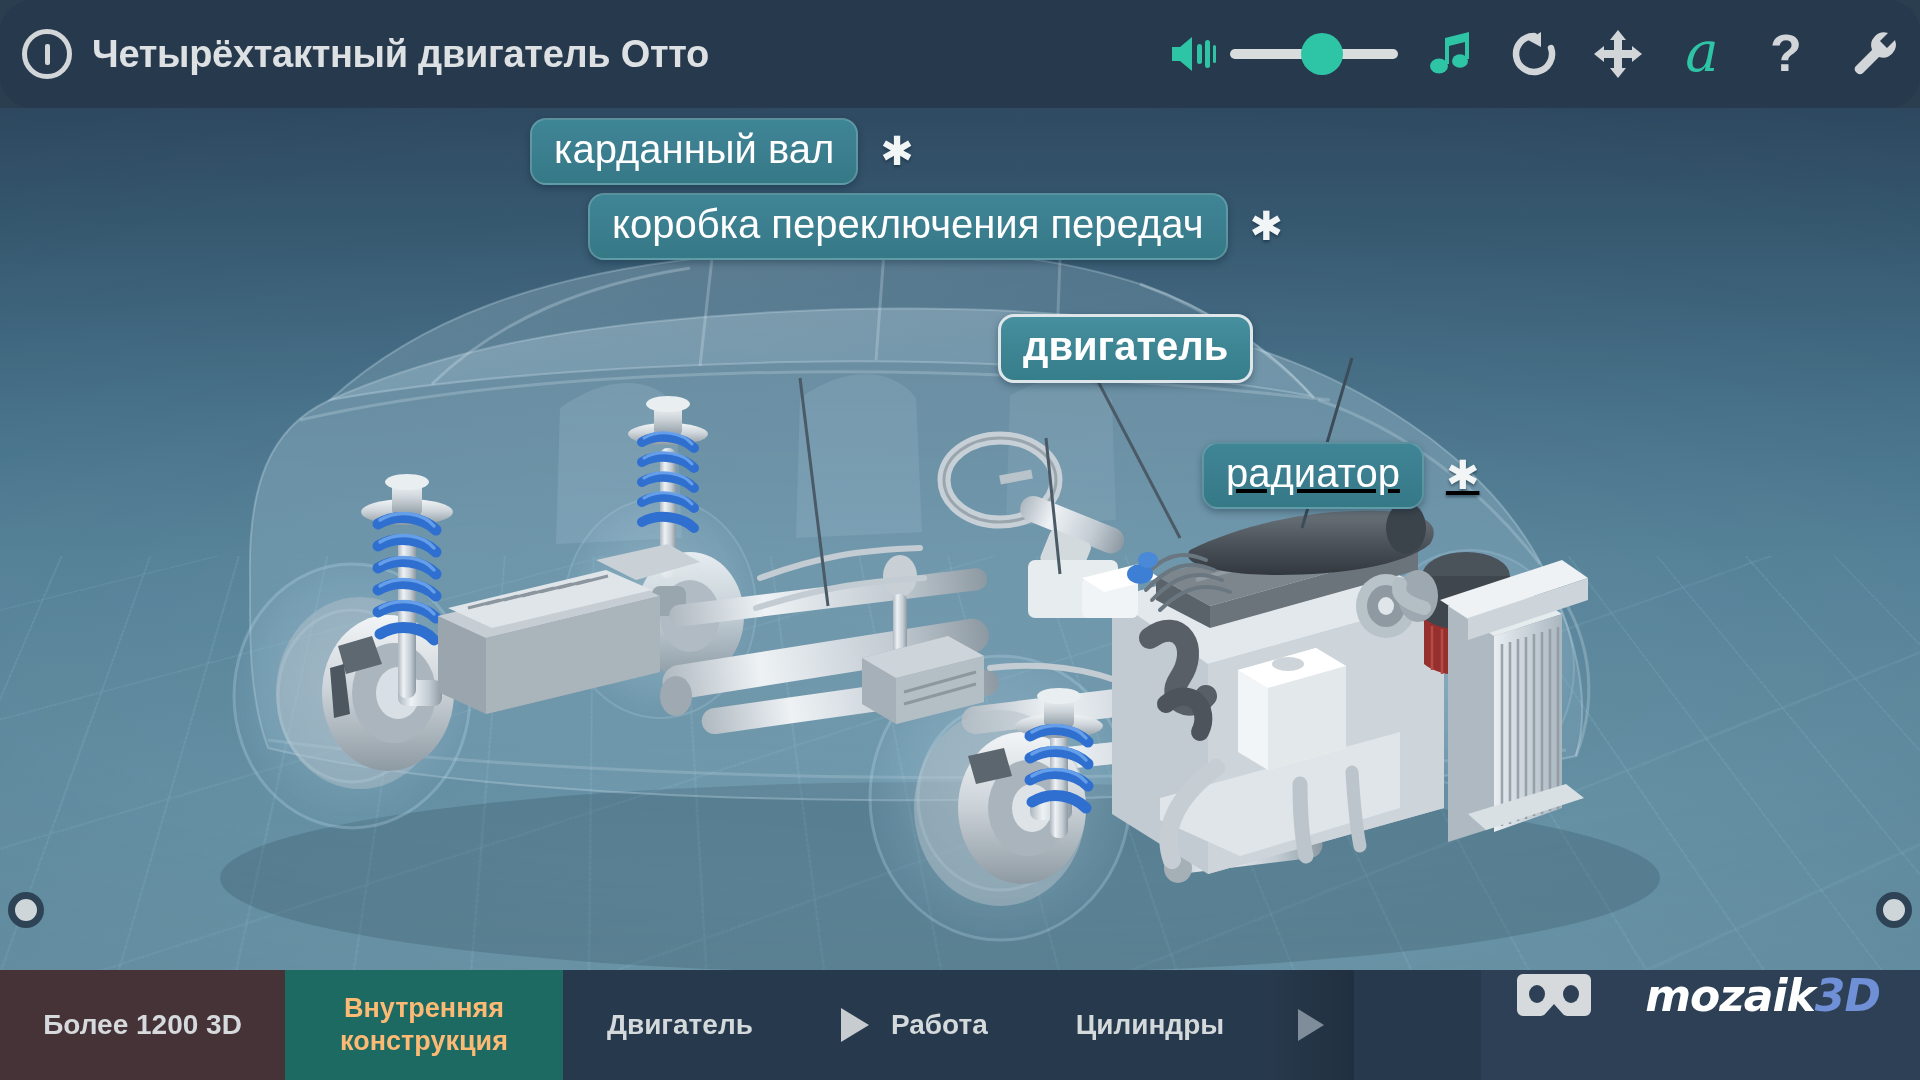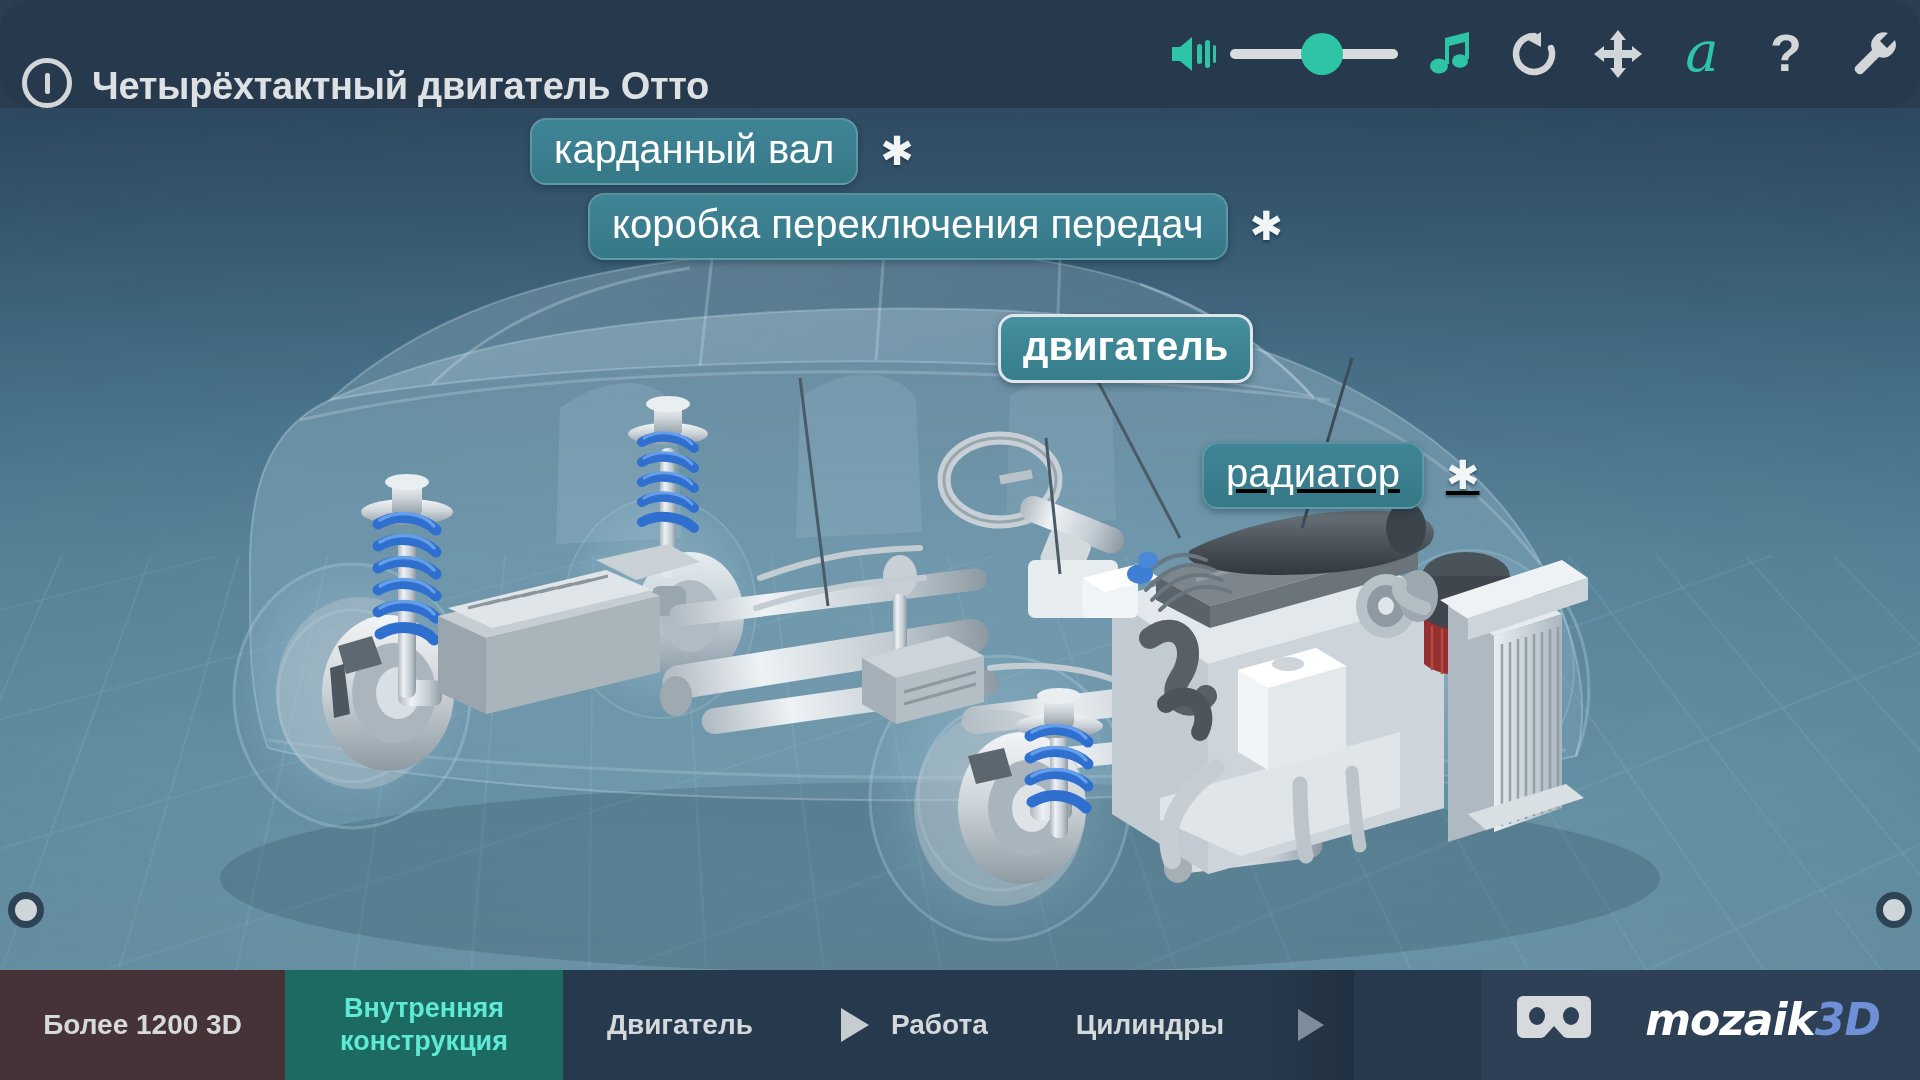--- a/index.html
+++ b/index.html
@@ -9,21 +9,21 @@
     background: #2b3e50;
     font-family: "Liberation Sans", sans-serif;
   }
   #app { position: relative; width: 1920px; height: 1080px; overflow: hidden; }
 
   
   .topbar {
     position: absolute; top: 0; left: 0;
     width: 1920px; height: 108px;
     background: #27394c;
-    display: flex; align-items: flex-end;
+    display: flex; align-items: center;
     z-index: 40;
     border-radius: 32px;
   }
   .info-circle {
     margin-left: 22px;
     width: 50px; height: 50px;
     border: 5px solid #d2d6d9;
     border-radius: 50%;
     display: flex; align-items: center; justify-content: center;
     flex: none;
@@ -192,21 +192,21 @@
     display: flex; align-items: center; justify-content: center;
     color: #d6dadd;
     font-size: 28px; font-weight: bold;
     cursor: pointer; flex: none;
   }
   .tab-active {
     width: 278px;
     background: #1d6a62;
     display: flex; flex-direction: column;
     align-items: center; justify-content: center;
-    color: #5eead4; font-size: 27px; font-weight: bold;
+    color: #fdba74; font-size: 27px; font-weight: bold;
     line-height: 1.22; text-align: center;
     cursor: pointer; flex: none;
   }
   .tab {
     display: flex; align-items: center; justify-content: center;
     color: #d4d9dc; font-size: 28px; font-weight: bold;
     padding: 0 44px; cursor: pointer; flex: none;
     white-space: nowrap;
   }
   .tab .tri {
@@ -222,21 +222,21 @@
     background: linear-gradient(90deg, rgba(255,255,255,0) 0%, rgba(0,0,0,0.16) 100%);
   }
   .next-arrow .tri {
     width: 0; height: 0;
     border-left: 26px solid #7e8d99;
     border-top: 16px solid transparent;
     border-bottom: 16px solid transparent;
   }
   .bb-spacer { flex: 1 1 auto; }
   .vr-zone {
-    display: flex; align-items: center;
+    display: flex; align-items: flex-start;
     background: #2d4055;
     padding: 0 40px 12px 36px;
     flex: none;
   }
   .vr-icon { cursor: pointer; margin-right: 54px; }
   .brand {
     font-family: "DejaVu Sans", sans-serif;
     font-style: italic; font-weight: bold;
     font-size: 44px; letter-spacing: -1px;
     cursor: pointer; white-space: nowrap;

